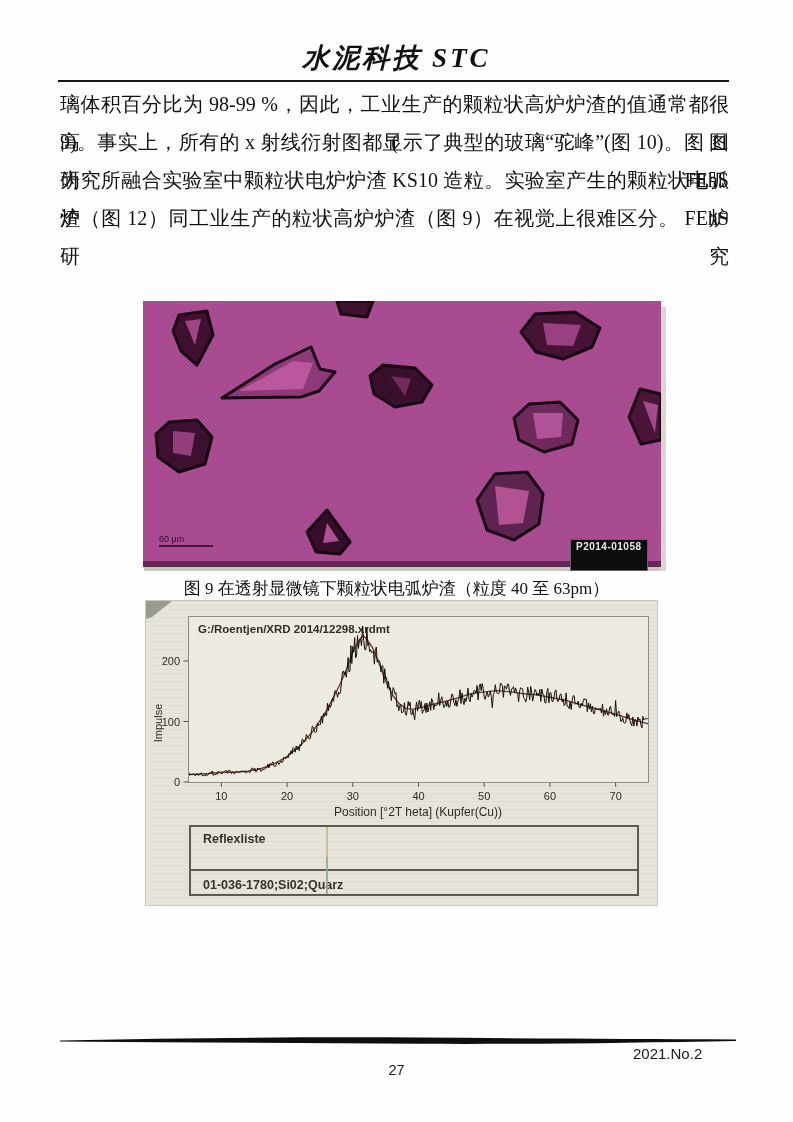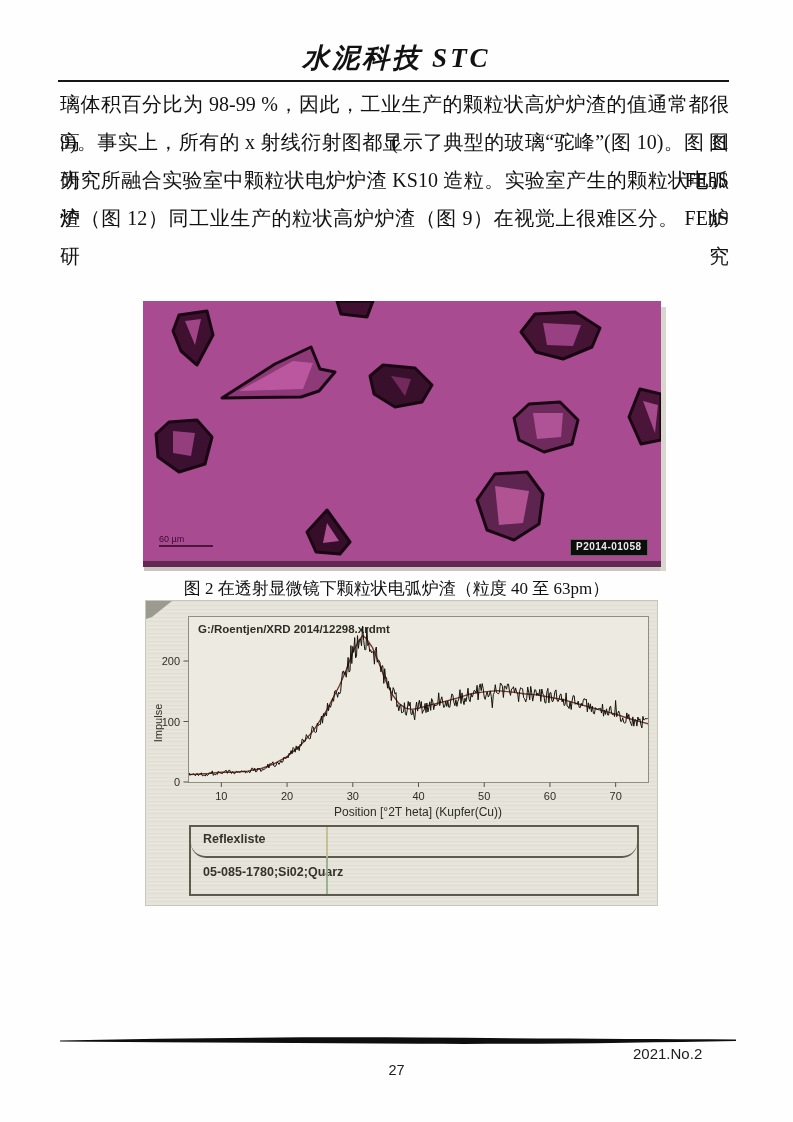--- a/index.html
+++ b/index.html
@@ -18,36 +18,36 @@
   .pline sup { font-size:12px; vertical-align:super; line-height:0; }
 
   .figure9 { position:absolute; left:143px; top:301px; width:518px; height:266px;
              box-shadow:0 5px 0 -1px #c8c6be, 6px 5px 0 -1px #d8d6ce; }
   .figure9 svg { display:block; }
   .scalebar { position:absolute; left:16px; top:233px; color:#3c0c2c;
               font-family:"Liberation Sans","DejaVu Sans",sans-serif; font-size:9px; }
   .scalebar .bar { width:54px; height:2px; background:#35092736; background:#350927; margin-top:1px; opacity:.8; }
   .photo-id { position:absolute; left:427px; top:238px; background:#0d0d0d; color:#e9e9e9;
               font-family:"Liberation Sans","DejaVu Sans",sans-serif; font-size:10px; font-weight:700;
-              letter-spacing:.5px; padding:1px 5px 3px; border:1px solid #62625e; }
+              letter-spacing:.5px; padding:1px 5px 18px; border:1px solid #62625e; }
 
   .caption { position:absolute; left:0; width:100%; text-align:center; font-size:17px; color:#111; }
   .caption9  { top:577px; }
   .caption10 { top:917px; }
 
   .chartbox { position:absolute; left:145px; top:600px; width:513px; height:306px;
               background:#e7e5db; border:1px solid #c9c7bd;
               background-image:repeating-linear-gradient(180deg, rgba(90,90,70,.05) 0 1px, rgba(0,0,0,0) 1px 4px); }
   .chartbox svg { position:absolute; left:0; top:0; }
 
   .reflex-table { position:absolute; left:43px; top:224px; width:450px; height:71px;
                   border:2px solid #5d5b4f;
                   font-family:"Liberation Sans","DejaVu Sans",sans-serif; font-size:12.5px;
                   font-weight:700; color:#35332b; }
-  .reflex-row1 { height:31px; border-bottom:2px solid #5d5b4f; padding:5px 0 0 12px;border-radius:15px; }
+  .reflex-row1 { height:44px; border-bottom:2px solid #5d5b4f; padding:5px 0 0 12px; }
   .reflex-row2 { height:36px; padding:7px 0 0 12px; }
   .reflex-vline { position:absolute; left:135px; top:0; bottom:0; width:2px;
                   background:linear-gradient(180deg,#c3bd8e 0 45%, #8fae8d 45% 100%); opacity:.9; }
 
   .footer-line { position:absolute; left:60px; top:1036px; width:676px; height:10px; }
   .footer-page  { position:absolute; top:1062px; left:0; width:100%; text-align:center;
                   font-family:"Liberation Sans","DejaVu Sans",sans-serif; font-size:14.5px; color:#1c1c1c; }
   .footer-issue { position:absolute; top:1045px; left:633px;
                   font-family:"Liberation Sans","DejaVu Sans",sans-serif; font-size:15px; color:#1c1c1c; }
 
@@ -94,21 +94,21 @@
           <polygon points="352,185 386,190 380,222 356,224" fill="#c05b9f" opacity="0.85"></polygon>
         </g>
     </svg>
     <div class="scalebar">
       <span>60 µm</span>
       <div class="bar"></div>
     </div>
     <div class="photo-id">P2014-01058</div>
   </div>
 
-  <div class="caption caption9">图 2 在透射显微镜下颗粒状电弧炉渣（粒度 40 至 63pm）</div>
+  <div class="caption caption9">图 9 在透射显微镜下颗粒状电弧炉渣（粒度 40 至 63pm）</div>
 
   <div class="chartbox">
     <svg id="xrd-svg" width="513" height="306" viewBox="0 0 513 306">
       <polygon points="0,0 26,0 6,16 0,18" fill="#8a887e" opacity="0.8"></polygon>
       <rect x="42.5" y="15.5" width="460" height="166" fill="#edebe1" stroke="#908e84" stroke-width="1"></rect>
       <clipPath id="plotclip">
           <rect x="43" y="5" width="459" height="176"></rect>
         </clipPath>
       <text x="52" y="32" font-size="11.5" font-weight="700" fill="#33322c">G:/Roentjen/XRD 2014/12298.xrdmt</text>
       <text x="16" y="122" font-size="11" transform="rotate(-90 16 122)" text-anchor="middle">Impulse</text>
@@ -138,21 +138,21 @@
         </g>
       <g clip-path="url(#plotclip)">
         <polyline id="backbone" fill="none" stroke="#7a3a2c" stroke-width="1.4" points="42.5,173.7 62.2,172.5 75.4,171.3 88.5,171.3 101.6,170.1 114.8,167.7 127.9,162.8 141.1,155.6 154.2,144.7 167.4,129.6 180.5,109.6 193.6,84.2 200.2,69.1 206.8,50.9 213.4,38.8 216.6,34.6 219.9,37.0 226.5,46.7 233.1,62.4 239.6,79.4 246.2,93.3 252.8,102.4 259.4,107.2 265.9,108.4 272.5,107.2 279.1,105.4 285.6,103.6 298.8,100.5 311.9,96.9 325.1,92.7 338.2,90.9 351.4,89.6 364.5,90.9 377.6,92.7 390.8,93.9 403.9,96.3 417.1,98.7 430.2,102.4 443.4,106.0 456.5,109.6 469.6,113.2 482.8,117.5 495.9,121.1 502.5,122.9"></polyline>
         <polyline id="noisy" fill="none" stroke="#16120d" stroke-width="1" points="42.5,175.3 43.5,172.2 44.5,174.0 45.5,173.4 46.4,173.3 47.4,172.7 48.4,173.6 49.4,174.8 50.4,172.9 51.4,172.6 52.4,174.6 53.3,173.3 54.3,173.4 55.3,171.8 56.3,174.8 57.3,174.4 58.3,174.3 59.3,175.0 60.2,173.0 61.2,174.6 62.2,173.8 63.2,172.1 64.2,172.0 65.2,172.4 66.3,169.9 67.3,174.4 68.3,173.2 69.3,173.8 70.3,172.7 71.3,173.5 72.3,170.4 73.3,171.4 74.3,171.9 75.4,172.5 76.4,172.7 77.4,171.2 78.4,170.8 79.4,169.5 80.4,169.4 81.4,172.3 82.4,169.9 83.4,168.9 84.5,170.9 85.5,172.5 86.5,170.6 87.5,172.2 88.5,172.9 89.5,171.3 90.5,170.2 91.5,171.1 92.5,170.7 93.6,171.5 94.6,171.0 95.6,169.7 96.6,170.5 97.6,170.9 98.6,169.8 99.6,172.1 100.6,170.4 101.6,171.4 102.7,170.3 103.7,171.8 104.7,169.9 105.7,167.2 106.7,167.2 107.7,169.7 108.7,167.1 109.7,170.9 110.7,170.6 111.8,167.1 112.8,168.1 113.8,167.4 114.8,170.4 115.8,169.8 116.8,168.2 117.8,168.9 118.8,167.9 119.8,166.7 120.9,166.8 121.9,163.0 122.9,167.0 123.9,162.5 124.9,163.2 125.9,162.5 126.9,160.8 127.9,165.0 128.9,165.5 130.0,164.7 131.0,161.5 132.0,161.5 133.0,163.4 134.0,161.6 135.0,159.9 136.0,161.6 137.0,160.1 138.0,156.1 139.0,157.2 140.1,157.4 141.1,155.7 142.1,156.9 143.1,152.2 144.1,152.9 145.1,149.5 146.1,152.6 147.1,146.5 148.1,147.5 149.2,151.2 150.2,144.9 151.2,148.6 152.2,145.4 153.2,149.7 154.2,143.3 155.2,144.5 156.2,138.0 157.2,138.8 158.3,141.1 159.3,140.0 160.3,133.6 161.3,135.4 162.3,136.3 163.3,138.0 164.3,137.6 165.3,131.4 166.3,125.2 167.4,126.2 168.4,130.8 169.4,131.5 170.4,131.0 171.4,122.0 172.4,124.6 173.4,123.5 174.4,123.5 175.4,115.2 176.5,122.2 177.5,112.6 178.5,115.4 179.5,111.9 180.5,114.9 181.5,102.2 182.5,109.7 183.5,103.9 184.5,106.3 185.6,102.4 186.6,97.3 187.6,100.3 188.6,90.3 189.6,89.5 190.6,91.9 191.6,96.3 192.6,91.2 193.6,93.0 194.6,90.8 195.5,80.3 196.5,70.7 197.4,70.1 198.3,73.6 199.3,70.6 200.2,76.2 201.2,68.4 202.1,56.4 203.0,71.1 204.0,69.8 204.9,44.6 205.8,62.5 206.8,45.4 207.7,51.3 208.7,36.6 209.6,56.9 210.5,55.3 211.5,34.6 212.4,47.4 213.4,39.4 214.5,37.9 215.5,44.9 216.6,25.0 217.7,39.5 218.8,48.8 219.9,48.6 220.9,26.7 221.8,44.6 222.7,42.1 223.7,50.6 224.6,48.7 225.6,51.9 226.5,50.7 227.4,50.3 228.4,63.2 229.3,49.5 230.3,46.0 231.2,61.2 232.1,58.7 233.1,59.7 234.0,61.4 234.9,70.8 235.9,64.9 236.8,64.7 237.8,82.4 238.7,67.7 239.6,77.3 240.6,76.6 241.5,87.2 242.5,80.3 243.4,88.7 244.3,86.7 245.3,99.6 246.2,92.8 247.2,86.6 248.1,88.6 249.0,93.1 250.0,91.6 250.9,105.7 251.8,103.6 252.8,109.8 253.7,104.8 254.7,103.4 255.6,111.8 256.5,111.4 257.5,110.9 258.4,101.7 259.4,112.7 260.3,114.3 261.2,109.3 262.2,100.4 263.1,105.1 264.1,101.2 265.0,113.1 265.9,113.9 266.9,109.0 267.8,113.9 268.7,118.8 269.7,106.8 270.6,101.0 271.6,110.1 272.5,103.2 273.4,99.2 274.4,106.5 275.3,100.6 276.3,112.4 277.2,109.7 278.1,109.3 279.1,102.4 280.0,111.6 280.9,102.0 281.9,111.0 282.8,106.8 283.8,100.8 284.7,109.4 285.6,97.6 286.7,100.1 287.7,108.7 288.7,103.3 289.7,105.0 290.7,103.7 291.7,103.8 292.7,91.8 293.7,104.6 294.7,99.4 295.8,95.8 296.8,101.5 297.8,106.5 298.8,105.1 299.8,100.3 300.8,105.4 301.8,100.0 302.8,106.2 303.8,106.2 304.9,98.4 305.9,92.9 306.9,94.2 307.9,101.4 308.9,104.7 309.9,98.7 310.9,105.4 311.9,100.2 312.9,97.9 314.0,88.7 315.0,102.5 316.0,91.9 317.0,99.2 318.0,103.6 319.0,97.1 320.0,100.6 321.0,95.2 322.0,87.2 323.0,98.4 324.1,100.7 325.1,92.7 326.1,96.1 327.1,93.6 328.1,89.4 329.1,89.9 330.1,91.9 331.1,84.3 332.1,98.9 333.2,86.6 334.2,82.9 335.2,89.7 336.2,82.6 337.2,87.6 338.2,96.0 339.2,98.4 340.2,93.9 341.2,90.7 342.3,96.0 343.3,93.9 344.3,89.8 345.3,95.7 346.3,106.7 347.3,93.7 348.3,91.5 349.3,83.7 350.3,91.0 351.4,92.3 352.4,92.9 353.4,91.4 354.4,82.0 355.4,83.1 356.4,85.2 357.4,96.5 358.4,85.1 359.4,85.4 360.5,88.2 361.5,83.1 362.5,83.1 363.5,90.6 364.5,94.4 365.5,88.0 366.5,87.5 367.5,85.7 368.5,91.6 369.6,86.9 370.6,91.2 371.6,91.9 372.6,100.7 373.6,90.2 374.6,86.7 375.6,87.5 376.6,87.8 377.6,96.6 378.7,97.9 379.7,101.0 380.7,97.5 381.7,86.0 382.7,91.5 383.7,98.8 384.7,85.4 385.7,91.8 386.7,100.1 387.8,93.8 388.8,88.6 389.8,89.2 390.8,94.5 391.8,92.1 392.8,94.5 393.8,88.4 394.8,100.4 395.8,88.0 396.9,92.9 397.9,94.6 398.9,101.6 399.9,102.1 400.9,90.6 401.9,87.4 402.9,101.9 403.9,91.8 404.9,91.7 406.0,100.4 407.0,100.4 408.0,96.4 409.0,90.2 410.0,88.9 411.0,98.9 412.0,100.6 413.0,98.6 414.0,93.7 415.0,92.9 416.1,100.9 417.1,97.8 418.1,104.6 419.1,103.7 420.1,91.9 421.1,105.2 422.1,105.4 423.1,107.5 424.1,100.6 425.2,108.5 426.2,99.2 427.2,94.6 428.2,94.9 429.2,103.3 430.2,102.1 431.2,103.4 432.2,100.1 433.2,106.4 434.3,106.5 435.3,102.3 436.3,104.9 437.3,99.2 438.3,97.5 439.3,99.1 440.3,98.1 441.3,110.8 442.3,101.8 443.4,108.2 444.4,102.8 445.4,110.7 446.4,105.1 447.4,112.3 448.4,112.9 449.4,106.8 450.4,107.5 451.4,109.0 452.5,107.6 453.5,107.5 454.5,107.3 455.5,112.1 456.5,103.0 457.5,115.2 458.5,109.1 459.5,113.4 460.5,107.8 461.6,113.9 462.6,114.1 463.6,106.5 464.6,105.1 465.6,112.4 466.6,113.9 467.6,112.5 468.6,115.6 469.6,99.5 470.7,115.7 471.7,112.5 472.7,110.0 473.7,112.8 474.7,120.4 475.7,120.3 476.7,116.8 477.7,121.1 478.7,122.3 479.8,121.4 480.8,111.9 481.8,117.3 482.8,113.4 483.8,119.6 484.8,122.5 485.8,124.7 486.8,115.9 487.8,125.2 488.9,118.6 489.9,119.0 490.9,125.1 491.9,116.0 492.9,119.3 493.9,117.8 494.9,123.8 495.9,126.9 496.9,115.4 497.8,119.0 498.7,118.6 499.7,117.1 500.6,118.2 501.6,116.9"></polyline>
       </g>
       <text x="272" y="215" font-size="12" text-anchor="middle" fill="#33322c">Position [°2T heta] (Kupfer(Cu))</text>
     </svg>
     <div class="reflex-table">
       <div class="reflex-vline"></div>
       <div class="reflex-row1">Reflexliste</div>
-      <div class="reflex-row2">05-085-1780;Si02;Quarz</div>
+      <div class="reflex-row2">01-036-1780;Si02;Quarz</div>
     </div>
   </div>
 
 
   <svg class="footer-line" viewBox="0 0 676 10" preserveAspectRatio="none">
     <path fill="#0e0e0e" d="M0,4.5 C120,2.2 240,0.8 360,1.6 C470,2.4 580,3.0 676,3.4 L676,4.9 C580,6.6 470,8.4 360,7.8 C240,7.2 120,6.4 0,5.6 Z"></path>
   </svg>
   <div class="footer-page">27</div>
   <div class="footer-issue">2021.No.2</div>
 

